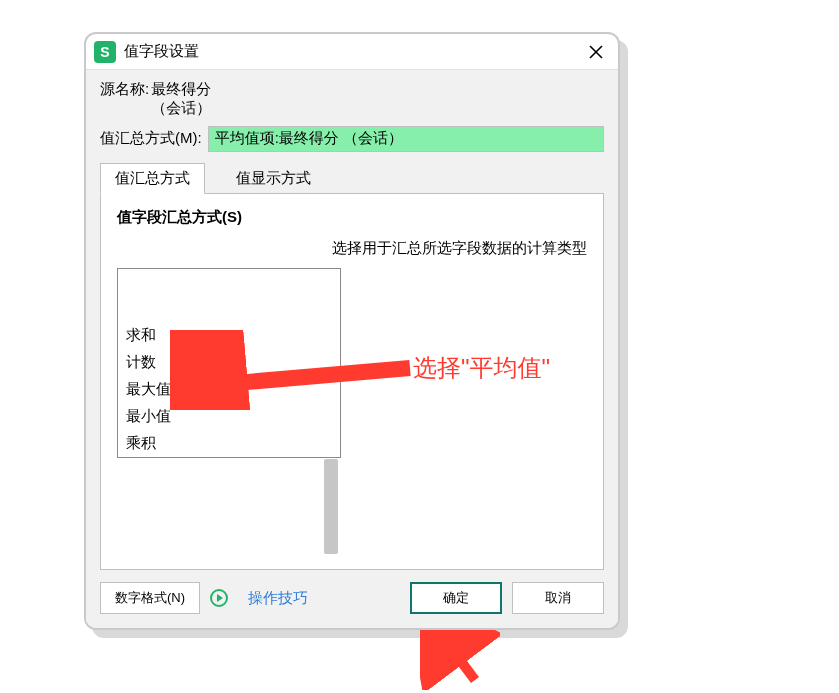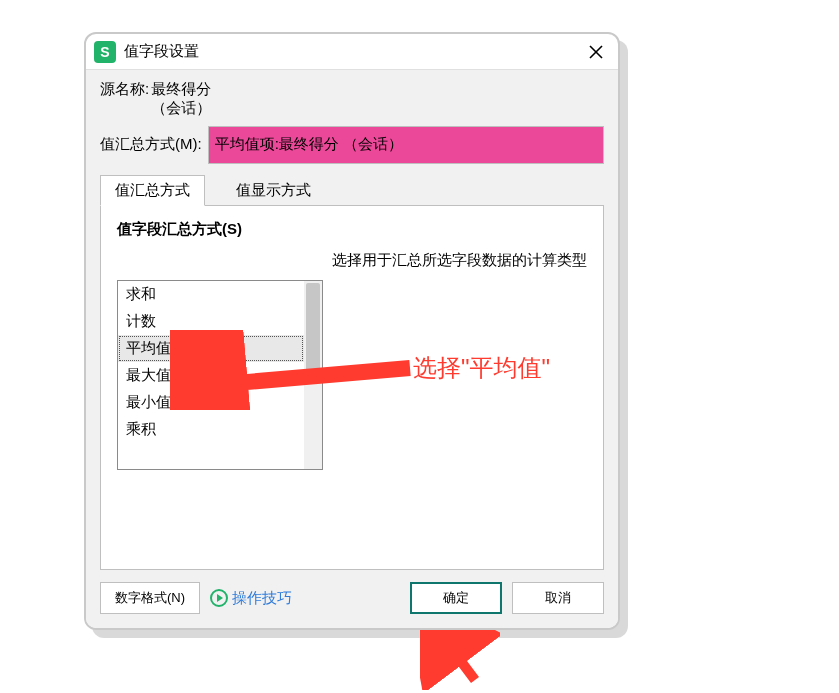--- a/index.html
+++ b/index.html
@@ -68,22 +68,22 @@
   .row { display: flex; align-items: flex-start; margin-bottom: 8px; }
   .label { font-size: 15px; }
   .source-val { margin-left: 2px; line-height: 1.25; }
   .input-line {
     display: flex;
     align-items: center;
     margin-bottom: 10px;
   }
   .text-input {
     flex: 1;
-    height: 38px;
-    background: #ec4899;
+    height: 26px;
+    background: #86efac;
     border: 1px solid #bfbfbf;
     padding: 0 6px;
     font-size: 15px;
     font-family: inherit;
     margin-left: 6px;
   }
   .tabs {
     display: flex;
     gap: 16px;
   }
@@ -106,24 +106,25 @@
     flex: 1;
     padding: 14px 16px;
     display: flex;
     flex-direction: column;
     min-height: 0;
   }
   .panel-title { font-weight: bold; font-size: 15px; margin-bottom: 12px; }
   .panel-desc { font-size: 15px; margin-bottom: 10px; text-align: right; }
   .list-wrap {
     display: flex;
-    width: 206px;
+    width: 224px;
     height: 190px;
     border: 1px solid #8a8a8a;
     background: #ffffff;
+    align-items: flex-end;
   }
   .listbox {
     flex: 1;
     overflow: hidden;
   }
   .list-item {
     padding: 4px 8px;
     font-size: 15px;
     cursor: pointer;
   }
@@ -170,21 +171,21 @@
     min-width: 92px;
     text-align: center;
   }
   .btn.normal { min-width: 92px; }
   .tips-link {
     display: inline-flex;
     align-items: center;
     color: #2f7bd9;
     font-size: 15px;
     cursor: pointer;
-    gap: 4px;
+    gap: 20px;
   }
   .play-icon {
     width: 18px; height: 18px;
     border: 2px solid #22b36b;
     border-radius: 50%;
     display: inline-flex;
     align-items: center;
     justify-content: center;
   }
   .play-icon::after {
@@ -244,21 +245,20 @@
       <div class="tab">值显示方式</div>
     </div>
 
     <div class="tab-panel">
       <div class="panel-title">值字段汇总方式(S)</div>
       <div class="panel-desc">选择用于汇总所选字段数据的计算类型</div>
       <div class="list-wrap">
         <div class="listbox" id="calc-list">
             <div class="list-item">求和</div>
             <div class="list-item">计数</div>
-            <div class="list-item selected">平均值</div>
             <div class="list-item">最大值</div>
             <div class="list-item">最小值</div>
             <div class="list-item">乘积</div>
           </div>
         <div class="scroll-track">
           <div class="scroll-thumb"></div>
         </div>
       </div>
     </div>
   </div>

